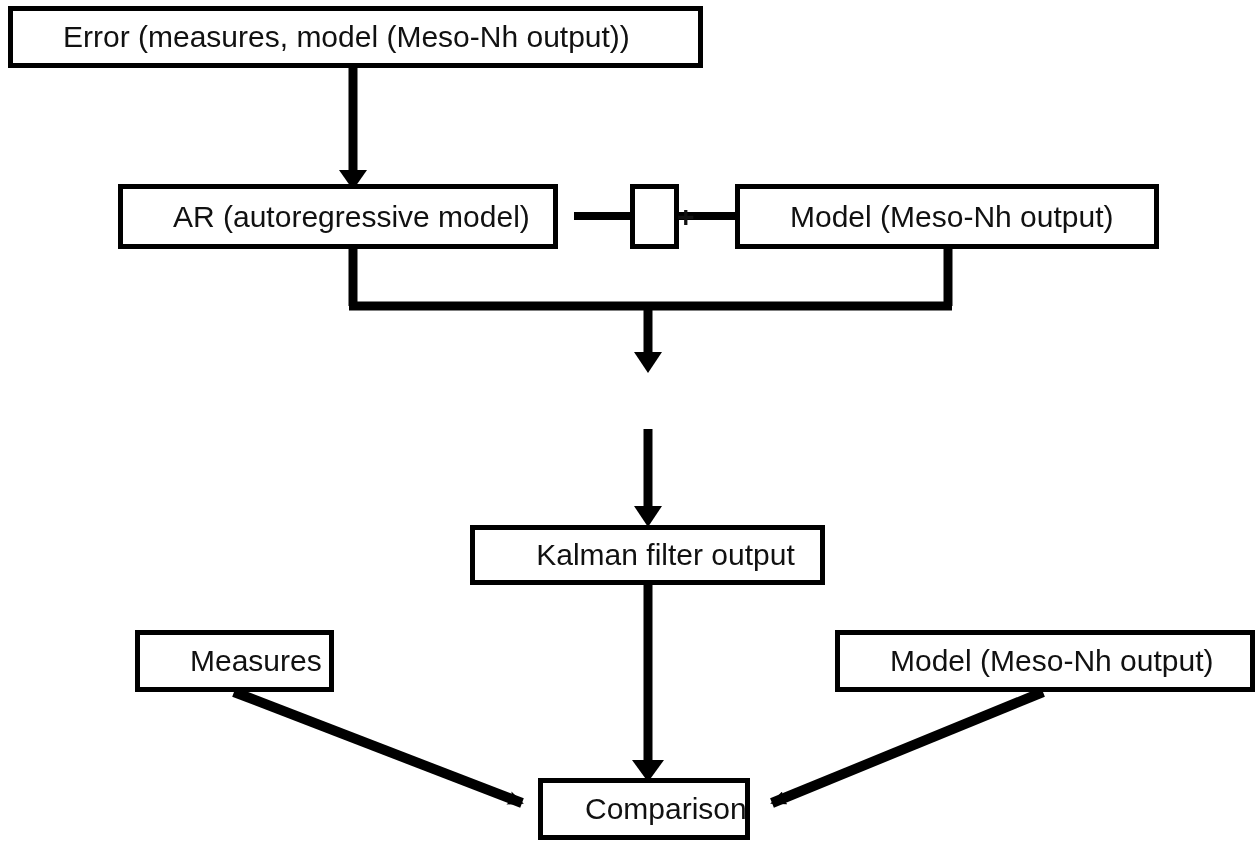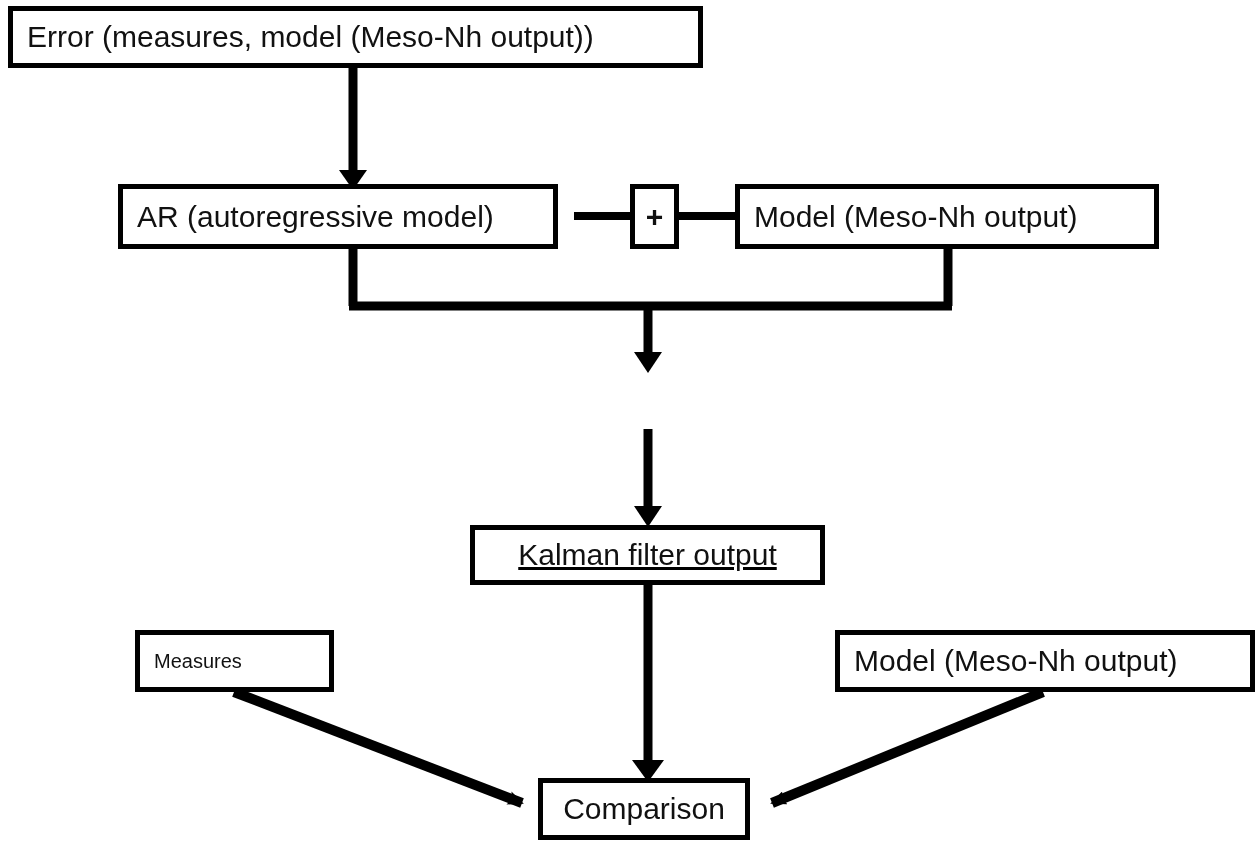--- a/index.html
+++ b/index.html
@@ -34,20 +34,21 @@
     display: flex;
     align-items: center;
     z-index: 3;
   }
   .node .node-label {
     display: block;
     width: 100%;
     color: #111111;
     line-height: 1.05;
     white-space: nowrap;
+    margin-left: 36px;
   }
   .node.align-left .node-label {
     text-align: left;
     padding-left: 14px;
   }
   .node.align-center .node-label {
     text-align: center;
     padding: 0 6px;
   }
 
@@ -69,25 +70,24 @@
     left: 735px; top: 184px; width: 424px; height: 65px;
     font-size: 30px;
   }
   #node-kalman {
     left: 292px; top: 371px; width: 709px; height: 60px;
     font-size: 30px;
   }
   #node-kalman-output {
     left: 470px; top: 525px; width: 355px; height: 60px;
     font-size: 30px;
-    text-decoration: underline;
   }
   #node-measures {
     left: 135px; top: 630px; width: 199px; height: 62px;
-    font-size: 20px;
+    font-size: 30px;
   }
   #node-model-bottom {
     left: 835px; top: 630px; width: 420px; height: 62px;
     font-size: 30px;
   }
   #node-comparison {
     left: 538px; top: 778px; width: 212px; height: 62px;
     font-size: 30px;
   }
 </style>

